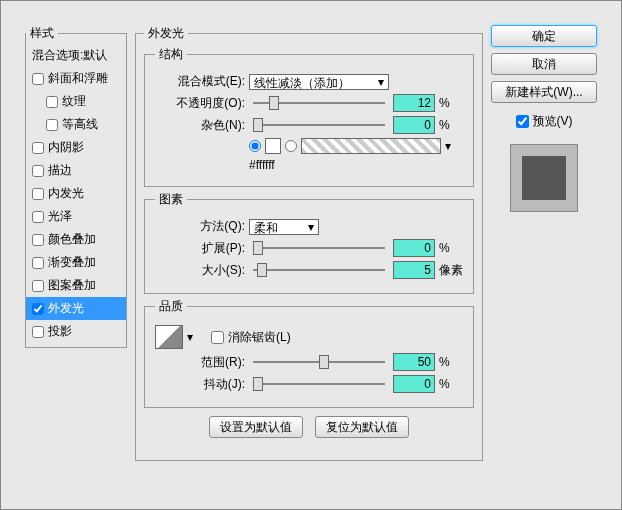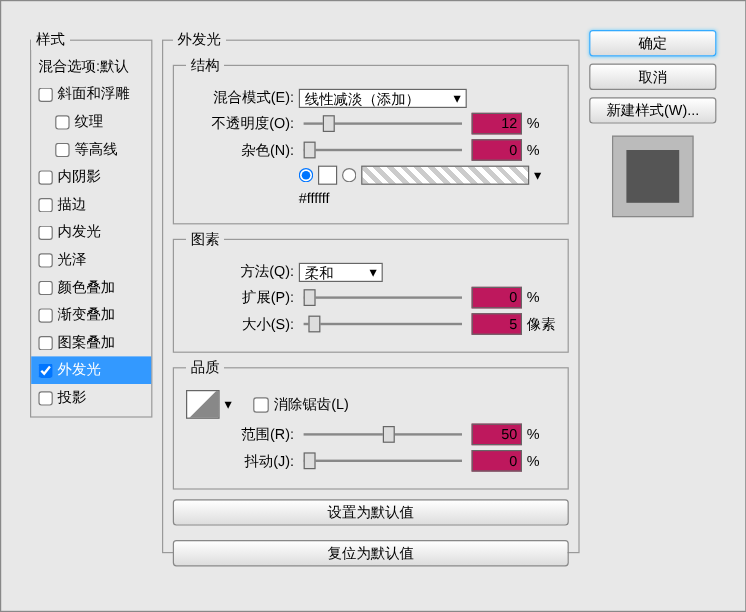--- a/index.html
+++ b/index.html
@@ -21,34 +21,34 @@
 .mid-panel > fieldset { border: 1px solid #999; padding: 4px 8px 8px 8px; height: 100%; }
 .mid-panel legend, .left-panel legend { padding: 0 4px; }
 .inner-fs { border: 1px solid #999; margin-bottom: 4px; padding: 6px 10px 10px 10px; }
 .row { display: flex; align-items: center; margin: 4px 0; gap: 4px; }
 .lbl { width: 90px; text-align: right; }
 .dropdown { border: 1px solid #666; background: #fff; height: 16px; display: flex; align-items: flex-start; padding: 0 4px; gap: 4px; }
 .dropdown .arrow { margin-left: auto; }
 .slider { flex: 1; height: 16px; position: relative; display: flex; align-items: center; margin: 0 4px; }
 .slider-track { height: 2px; background: #888; width: 100%; }
 .slider-thumb { position: absolute; width: 10px; height: 14px; background: #ddd; border: 1px solid #666; top: 1px; }
-.num-input { width: 42px; height: 18px; border: 1px solid #666; background: #be185d; text-align: right; padding: 0 3px; }
+.num-input { width: 42px; height: 18px; border: 1px solid #666; background: #5eead4; text-align: right; padding: 0 3px; }
 .unit { width: 24px; }
 .color-swatch { width: 16px; height: 16px; border: 1px solid #666; display: inline-block; }
 .radio { width: 12px; height: 12px; }
 .gradient-bar { width: 140px; height: 16px; border: 1px solid #666; background: repeating-linear-gradient(45deg,#ccc 0 4px,#fff 4px 8px); display: inline-block; }
 .contour-box { width: 28px; height: 24px; border: 1px solid #666; background: linear-gradient(135deg,#fff 49%,#888 51%); display: inline-block; }
 .btn { height: 22px; border: 1px solid #888; background: linear-gradient(#fff,#ddd); padding: 0 10px; cursor: pointer; border-radius: 3px; }
 .right-panel { width: 106px; display: flex; flex-direction: column; gap: 6px; align-items: center; }
 .right-panel .btn { width: 100%; }
 .btn.primary { border: 1px solid #3af; box-shadow: 0 0 3px #6cf; }
 .preview-box { width: 68px; height: 68px; background: #bbb; border: 1px solid #888; margin: 4px auto; display: flex; align-items: center; justify-content: center; }
 .preview-inner { width: 44px; height: 44px; background: #555; }
 .cb-row { display: flex; gap: 4px; align-items: center; padding: 4px 2px; }
-.bottom-btns { display: flex; gap: 12px; justify-content: center; margin-top: 8px; flex-direction: column; }
+.bottom-btns { display: flex; gap: 12px; justify-content: center; margin-top: 8px; }
 </style>
 </head>
 <body>
 
 <div class="dialog">
   <div class="content">
     <div class="left-panel">
       <fieldset>
         <legend>样式</legend>
         <div class="style-item">
@@ -214,18 +214,22 @@
           <button class="btn">设置为默认值</button>
           <button class="btn">复位为默认值</button>
         </div>
       </fieldset>
     </div>
 
     <div class="right-panel">
       <button class="btn primary">确定</button>
       <button class="btn">取消</button>
       <button class="btn">新建样式(W)...</button>
+      <div class="cb-row">
+        <input type="checkbox" checked="" style="">
+        <span>预览(V)</span>
+      </div>
       <div class="preview-box">
           <div class="preview-inner"></div>
         </div>
     </div>
   </div>
 </div>
 
 </body></html>

